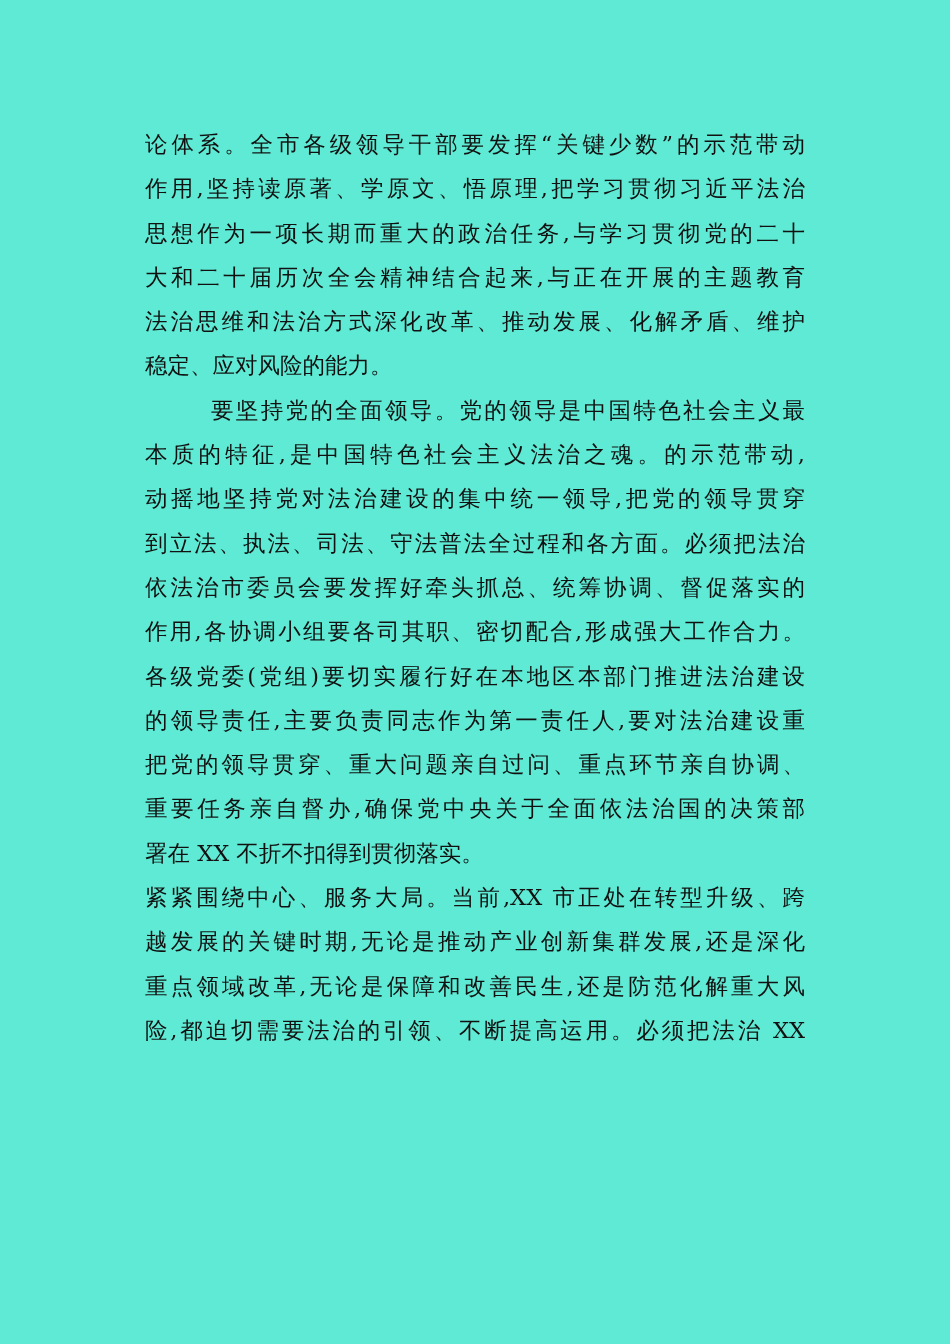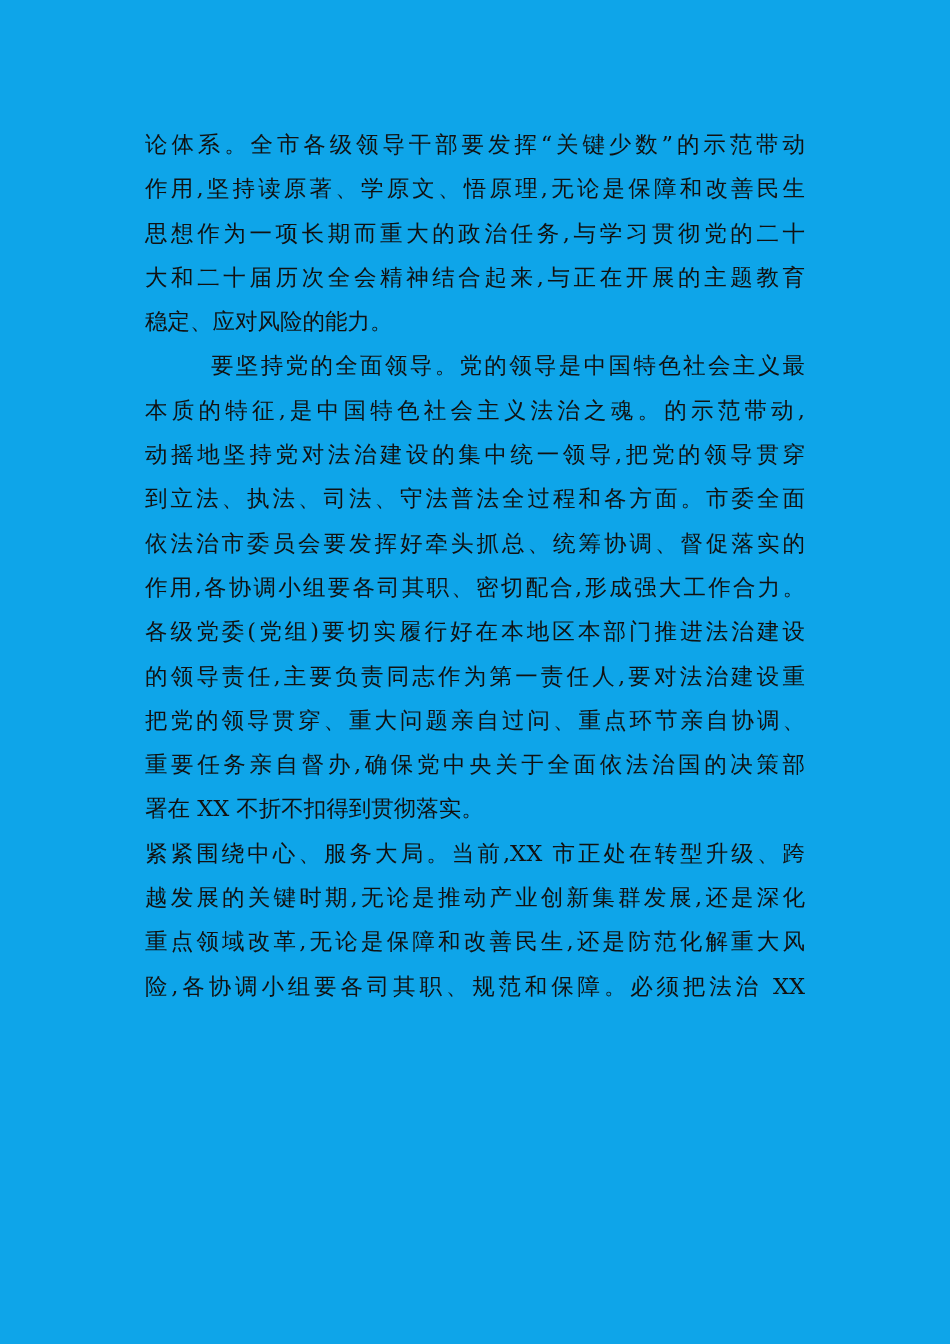--- a/index.html
+++ b/index.html
@@ -14,21 +14,21 @@
     overflow: hidden;
     font-family: "DejaVu Serif", "Liberation Serif", serif;
     color: #111111;
   }
   .page {
     position: absolute;
     left: 0;
     top: 0;
     width: 950px;
     height: 1344px;
-    background: #0ea5e9;
+    background: #5eead4;
   }
   .body-text {
     position: absolute;
     left: 145px;
     top: 122px;
     width: 660px;
   }
   .para {
     margin: 0;
   }
@@ -50,41 +50,42 @@
   }
 </style>
 </head>
 <body>
 
 <div class="page">
   <div class="body-text">
 
     <div class="para">
       <span class="line">论体系。全市各级领导干部要发挥“关键少数”的示范带动</span>
-      <span class="line">作用,坚持读原著、学原文、悟原理,无论是保障和改善民生</span>
+      <span class="line">作用,坚持读原著、学原文、悟原理,把学习贯彻习近平法治</span>
       <span class="line">思想作为一项长期而重大的政治任务,与学习贯彻党的二十</span>
       <span class="line">大和二十届历次全会精神结合起来,与正在开展的主题教育</span>
+      <span class="line">法治思维和法治方式深化改革、推动发展、化解矛盾、维护</span>
       <span class="line last">稳定、应对风险的能力。</span>
     </div>
 
     <div class="para">
       <span class="line indent">要坚持党的全面领导。党的领导是中国特色社会主义最</span>
       <span class="line">本质的特征,是中国特色社会主义法治之魂。的示范带动,</span>
       <span class="line">动摇地坚持党对法治建设的集中统一领导,把党的领导贯穿</span>
-      <span class="line">到立法、执法、司法、守法普法全过程和各方面。市委全面</span>
+      <span class="line">到立法、执法、司法、守法普法全过程和各方面。必须把法治</span>
       <span class="line">依法治市委员会要发挥好牵头抓总、统筹协调、督促落实的</span>
       <span class="line">作用,各协调小组要各司其职、密切配合,形成强大工作合力。</span>
       <span class="line">各级党委(党组)要切实履行好在本地区本部门推进法治建设</span>
       <span class="line">的领导责任,主要负责同志作为第一责任人,要对法治建设重</span>
       <span class="line">把党的领导贯穿、重大问题亲自过问、重点环节亲自协调、</span>
       <span class="line">重要任务亲自督办,确保党中央关于全面依法治国的决策部</span>
       <span class="line last">署在 XX 不折不扣得到贯彻落实。</span>
     </div>
 
     <div class="para">
       <span class="line">紧紧围绕中心、服务大局。当前,XX 市正处在转型升级、跨</span>
       <span class="line">越发展的关键时期,无论是推动产业创新集群发展,还是深化</span>
       <span class="line">重点领域改革,无论是保障和改善民生,还是防范化解重大风</span>
-      <span class="line">险,各协调小组要各司其职、规范和保障。必须把法治 XX</span>
+      <span class="line">险,都迫切需要法治的引领、不断提高运用。必须把法治 XX</span>
     </div>
 
   </div>
 </div>
 
 </body></html>

